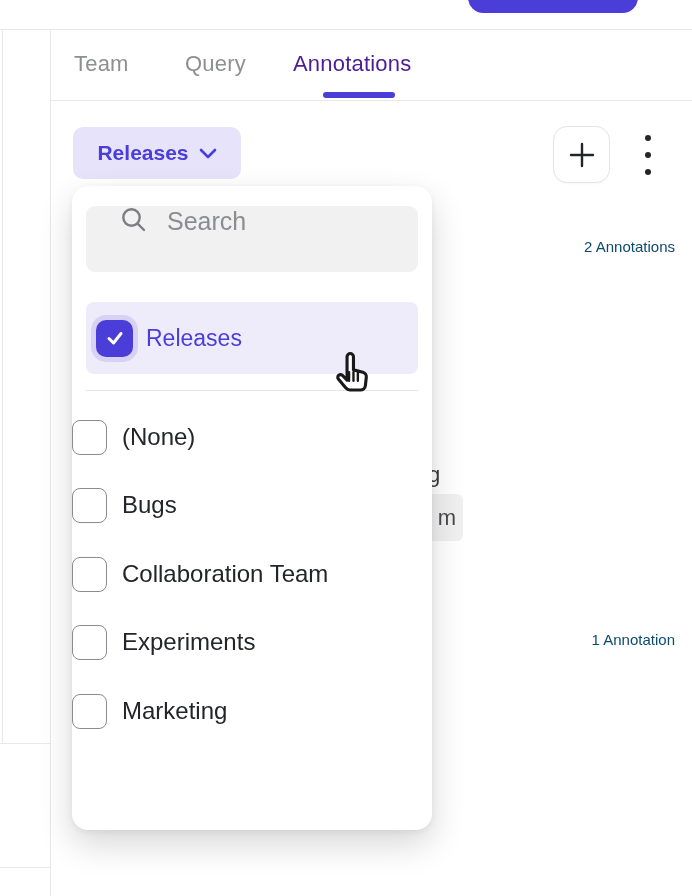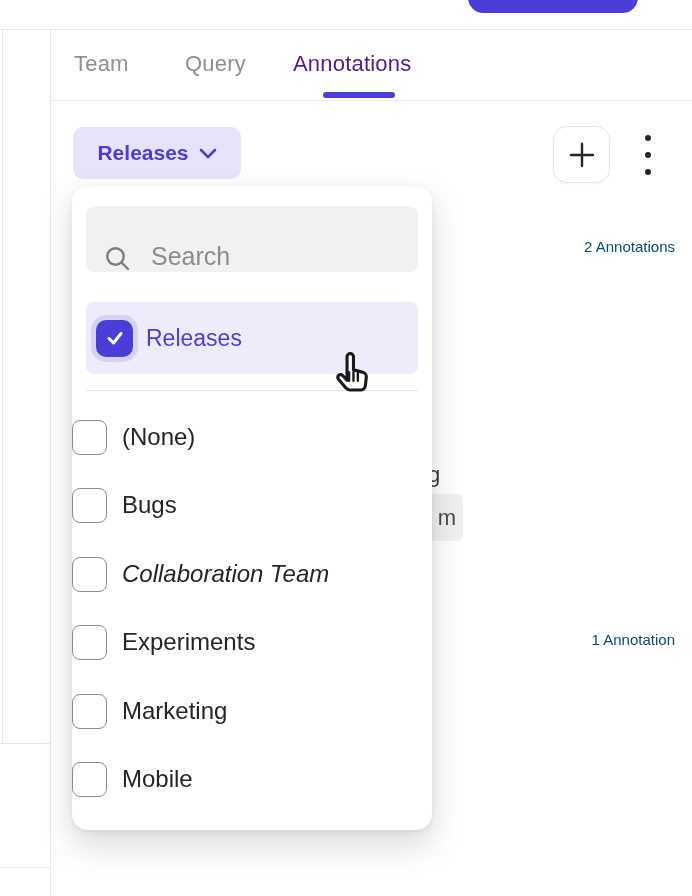--- a/index.html
+++ b/index.html
@@ -45,21 +45,21 @@
   .bg-chip{position:absolute;left:405px;top:494px;width:58px;height:47px;background:#f0f0f1;border-radius:6px;z-index:1;
     font-size:22px;color:#4a4b4e;line-height:47px;text-align:right;padding-right:7px;box-sizing:border-box;}
 
   
   .panel{
     position:absolute;left:72px;top:186px;width:360px;height:644px;background:#ffffff;border-radius:16px;z-index:5;
     box-shadow:0 2px 6px rgba(0,0,0,.06),0 14px 34px rgba(0,0,0,.16);
   }
   .search-box{
     position:absolute;left:14px;top:20px;width:332px;height:66px;border-radius:9px;background:#f1f1f2;
-    display:flex;align-items:flex-end;gap:18px;padding-left:18px;box-sizing:border-box;
+    display:flex;align-items:flex-start;gap:18px;padding-left:34px;box-sizing:border-box;
   }
   .search-box input{
     border:none;outline:none;background:transparent;font-family:inherit;
     font-size:25px;color:#3a3b3d;width:230px;
   }
   .search-box input::placeholder{color:#8b8c8f;}
 
   .selected-row{
     position:absolute;left:14px;top:116px;width:332px;height:72px;border-radius:8px;background:#eeecfa;
     display:flex;align-items:center;padding-left:10px;box-sizing:border-box;gap:13px;cursor:pointer;
@@ -156,35 +156,31 @@
     <div class="panel-divider"></div>
 
     <div class="opt-row" style="top:217px;">
       <span class="cb-empty"></span>
       <span class="opt-label">(None)</span>
     </div>
     <div class="opt-row" style="top:285px;">
       <span class="cb-empty"></span>
       <span class="opt-label">Bugs</span>
     </div>
-    <div class="opt-row" style="top:354px;font-style:italic;">
+    <div class="opt-row" style="top:354px;">
       <span class="cb-empty"></span>
       <span class="opt-label">Collaboration Team</span>
     </div>
     <div class="opt-row" style="top:422px;">
       <span class="cb-empty"></span>
       <span class="opt-label">Experiments</span>
     </div>
     <div class="opt-row" style="top:491px;">
       <span class="cb-empty"></span>
       <span class="opt-label">Marketing</span>
-    </div>
-    <div class="opt-row" style="top:559px;">
-      <span class="cb-empty"></span>
-      <span class="opt-label">Mobile</span>
     </div>
 
   </div>
 
   <div class="hand-cursor">
     <svg width="44" height="48" viewBox="0 0 24 26">
       <path d="M9.3 3.1c0-1 .8-1.8 1.75-1.8 .95 0 1.75.8 1.75 1.8v7.1l5.1 1.3c1.25.3 2.05 1.45 1.9 2.7l-.5 4.6c-.15 1.35-1.3 2.4-2.65 2.4h-5.8c-.85 0-1.65-.4-2.2-1.05l-4.1-5c-.5-.6-.4-1.5.2-2 .6-.5 1.5-.45 2.05.1l2.5 2.5z" fill="#ffffff" stroke="#1a1a1a" stroke-width="1.7" stroke-linejoin="round"></path>
       <path d="M12.8 11.4v4.8M15.2 11.9v4.3M10.4 11.4v4.8" stroke="#1a1a1a" stroke-width="1.3" stroke-linecap="round"></path>
     </svg>
   </div>

